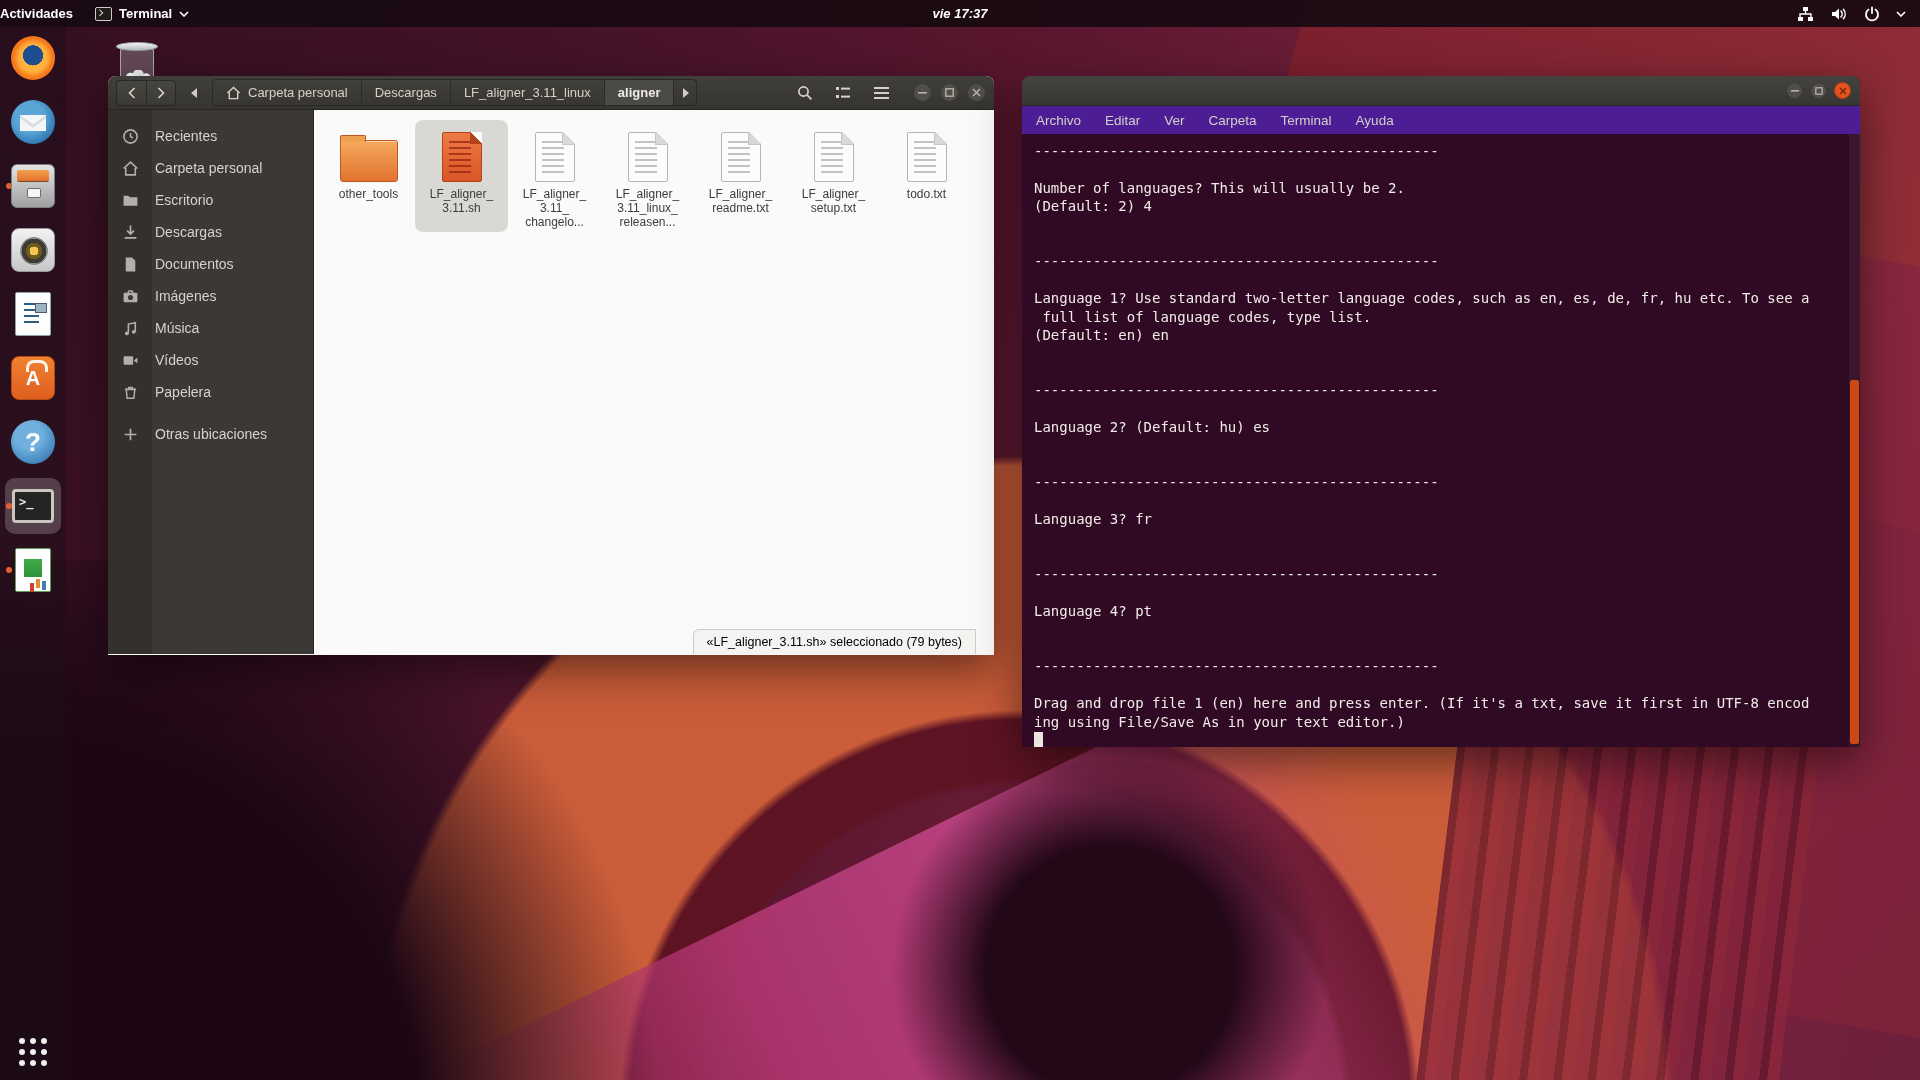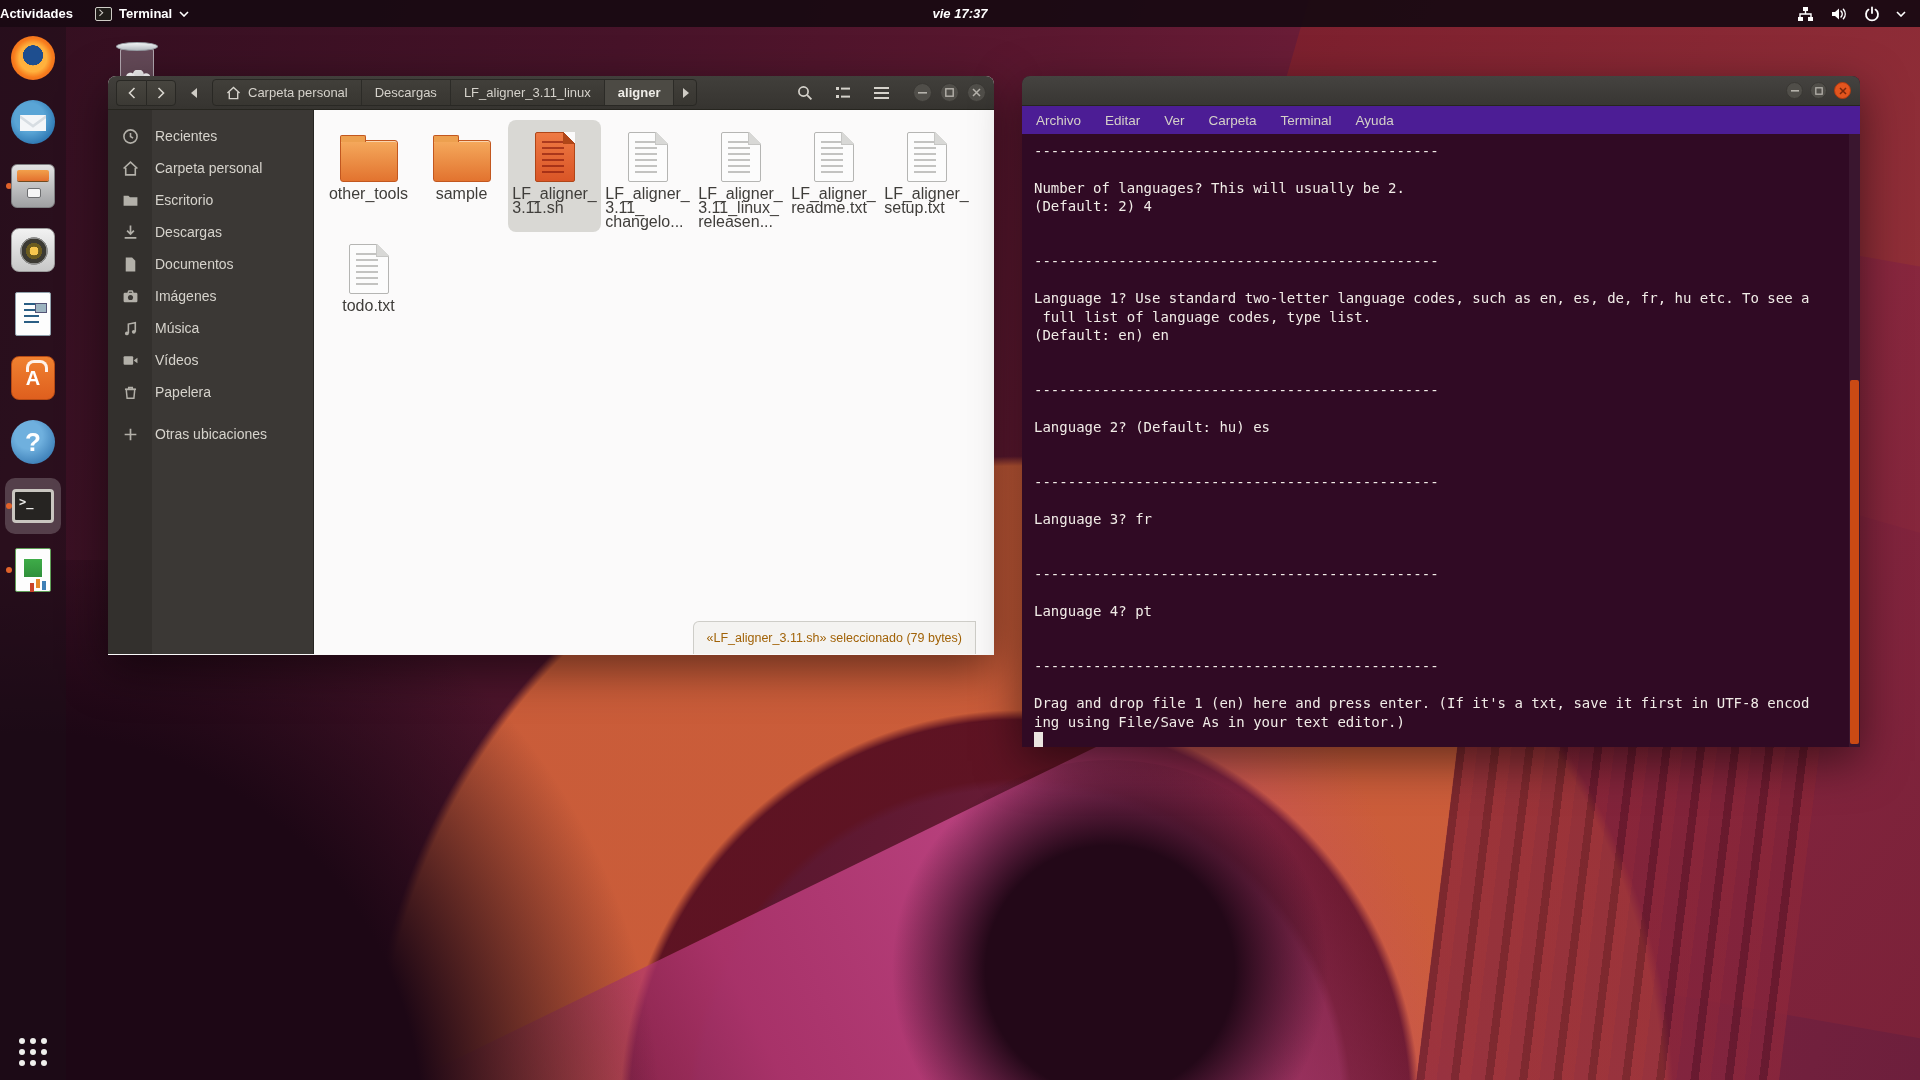--- a/index.html
+++ b/index.html
@@ -134,40 +134,40 @@
   .sb-row { height:32px; display:flex; align-items:center; padding-left:14px; gap:16px;
     color:#d6d3cc; font-size:14px; }
   .sb-row svg { flex:0 0 auto; }
   .sb-other { margin-top:10px; }
   .content { flex:1; position:relative; background:#fbfafa; }
   .file-grid { position:absolute; left:8px; top:10px; display:grid;
     grid-template-columns:repeat(7,93px); grid-auto-rows:112px; }
   .cell { display:flex; flex-direction:column; align-items:center; padding-top:6px; border-radius:8px; }
   .cell.selected { background:#d9d8d4; }
   .cell .iconbox { height:56px; display:flex; align-items:flex-end; justify-content:center; }
-  .flabel { margin-top:5px; font-size:16px; line-height:14px; color:#3f3d3a; text-align:left; white-space:pre-line; }
+  .flabel { margin-top:5px; font-size:12px; line-height:14px; color:#3f3d3a; text-align:center; white-space:pre-line; }
   .icon-folder { width:58px; height:42px; border-radius:2px 3px 3px 3px; position:relative;
     background:linear-gradient(180deg,#f5a95c,#e2732f); border:1px solid #c2571f;
     box-shadow:inset 0 1px 0 rgba(255,255,255,.5); }
   .icon-folder::before { content:""; position:absolute; top:-6px; left:-1px; width:24px; height:6px;
     background:#eda04f; border:1px solid #c2571f; border-bottom:none; border-radius:2px 2px 0 0; }
   .icon-page { width:40px; height:50px; background:#fcfcfc; border:1px solid #b5b5b3; border-radius:2px; position:relative; }
   .icon-page::before { content:""; position:absolute; left:6px; right:10px; top:8px; bottom:8px;
     background:repeating-linear-gradient(180deg,#c3c3c1 0 2px, transparent 2px 6px); }
   .icon-page::after { content:""; position:absolute; top:-1px; right:-1px; width:12px; height:12px;
     background:linear-gradient(225deg,#fbfafa 0 49%,#d8d8d6 50% 100%); border-left:1px solid #c6c6c4; border-bottom:1px solid #c6c6c4; }
   .icon-script { width:40px; height:50px; border-radius:2px; position:relative;
     background:linear-gradient(#ee7a44,#da5526); border:1px solid #b04618; }
   .icon-script::before { content:""; position:absolute; left:6px; right:10px; top:8px; bottom:8px;
     background:repeating-linear-gradient(180deg, rgba(130,20,8,.6) 0 2px, transparent 2px 6px); }
   .icon-script::after { content:""; position:absolute; top:-1px; right:-1px; width:12px; height:12px;
     background:linear-gradient(225deg,#fbfafa 0 49%,#b04618 50% 100%); }
-  .status-pop { position:absolute; right:18px; bottom:0; height:33px; padding:0 13px;
+  .status-pop { position:absolute; right:18px; bottom:0; height:25px; padding:0 13px;
     background:#f4f3f1; border:1px solid #cecdc8; border-bottom:none; border-radius:6px 0 0 0;
-    font-size:12.5px; color:#a16207; display:flex; align-items:center; white-space:nowrap; }
+    font-size:12.5px; color:#000000; display:flex; align-items:center; white-space:nowrap; }
 
   
   #term-win { left:1022px; top:76px; width:838px; height:671px; z-index:3; background:#300a24; }
   .term-titlebar { height:30px; border-radius:8px 8px 0 0; background:linear-gradient(#454340,#383633);
     border-bottom:1px solid #26251f; display:flex; align-items:center; position:relative; }
   .term-title { position:absolute; left:0; right:0; text-align:center; font-size:13px; font-weight:bold; color:#d9d5cd; }
   .term-ctl { margin-left:auto; display:flex; gap:7px; padding-right:9px; position:relative; z-index:1; }
   .circ.sm { width:17px; height:17px; }
   .circ.close { background:#e3551e; border-color:#b23a10; color:#79260a; }
   .term-menubar { height:28px; background:#4c1d95; display:flex; align-items:center; gap:24px; padding-left:14px;
@@ -429,26 +429,20 @@
       </div>
     </div>
     <div class="content">
       <div class="file-grid">
         <div class="cell">
           <div class="iconbox">
               <div class="icon-folder"></div>
             </div>
           <div class="flabel">other_tools</div>
         </div>
-        <div class="cell">
-          <div class="iconbox">
-              <div class="icon-folder"></div>
-            </div>
-          <div class="flabel">sample</div>
-        </div>
         <div class="cell selected">
           <div class="iconbox">
               <div class="icon-script"></div>
             </div>
           <div class="flabel">LF_aligner_
 3.11.sh</div>
         </div>
         <div class="cell">
           <div class="iconbox">
               <div class="icon-page"></div>

